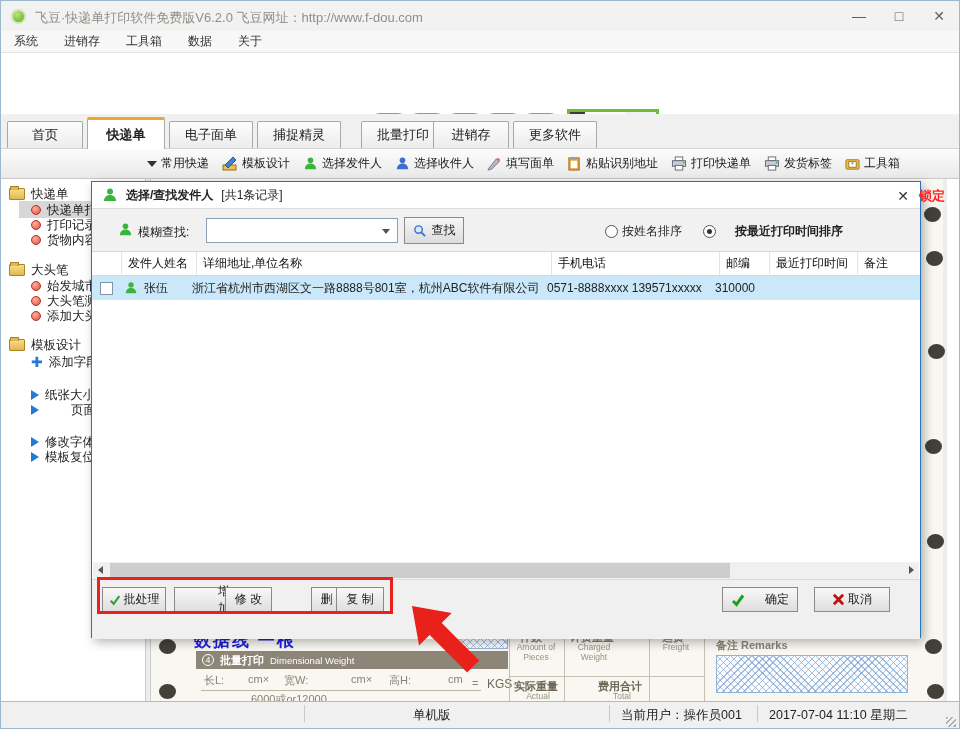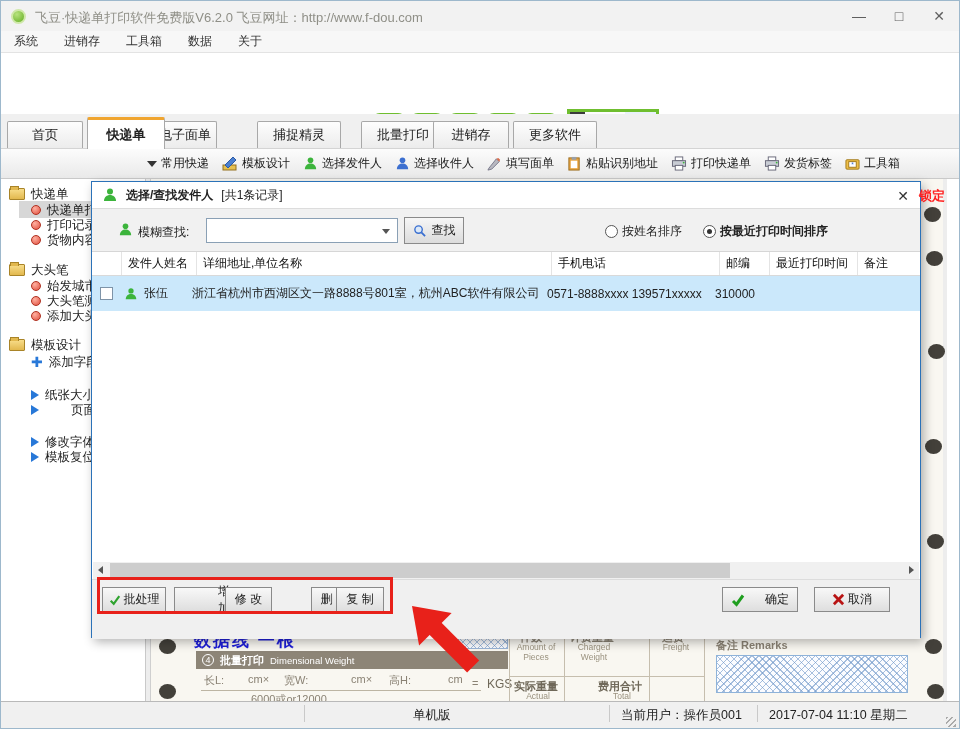--- a/index.html
+++ b/index.html
@@ -89,21 +89,21 @@
     border-top:1px solid #dcdcdc; border-bottom:1px solid #d6d6d6; }
   .combo { position:absolute; left:114px; top:9px; width:192px; height:25px; background:#fff; border:1px solid #8aa0b5; }
   .combo-arrow { position:absolute; right:7px; top:10px; width:0; height:0; border-left:4px solid transparent;
     border-right:4px solid transparent; border-top:5px solid #555; }
   .findbtn { position:absolute; left:312px; top:8px; width:60px; height:27px; background:linear-gradient(#f6f6f6,#dcdcdc);
     border:1px solid #8a8a8a; display:flex; align-items:center; justify-content:center; gap:6px; cursor:pointer; }
   .radio { width:13px; height:13px; border:1px solid #555; border-radius:50%; background:#fff; position:relative; display:inline-block; }
   .radio.on:after { content:""; position:absolute; left:3px; top:3px; width:5px; height:5px; border-radius:50%; background:#333; }
   .grid-head { position:absolute; left:0; top:70px; width:828px; height:24px; background:#fff; border-bottom:1px solid #d9d9d9; display:flex; }
   .th { border-right:1px solid #e4e4e4; display:flex; align-items:center; padding-left:6px; font-size:12px; color:#111; }
-  .grid-row { position:absolute; left:0; top:94px; width:828px; height:35px; background:#cbe8fb; display:flex; align-items:center; }
+  .grid-row { position:absolute; left:0; top:94px; width:828px; height:24px; background:#cbe8fb; display:flex; align-items:center; }
   .cell { padding-left:6px; white-space:nowrap; overflow:hidden; }
   .cbx { width:13px; height:13px; background:#fff; border:1px solid #7e94a8; margin-left:8px; }
   .hscroll { position:absolute; left:1px; top:380px; width:826px; height:17px; background:#f0f0f0; }
   .hthumb { position:absolute; left:17px; top:1px; width:620px; height:15px; background:#cdcdcd; }
   .sarrow { position:absolute; top:4px; width:0; height:0; border-top:4px solid transparent; border-bottom:4px solid transparent; }
   .dlg-footer { position:absolute; left:0; top:397px; width:100%; height:60px; background:#f0f0f0; border-top:1px solid #dcdcdc; }
   .fbtn { position:absolute; top:7px; height:25px; background:linear-gradient(#f8f8f8,#dedede); border:1px solid #8a8a8a;
     display:flex; align-items:center; justify-content:center; gap:3px; font-size:12px; cursor:pointer; }
 
   
@@ -212,21 +212,21 @@
           <i></i>
           <i></i>
         </div>
     </div>
     <div class="cta">查看详情</div>
   </div>
 
   <div class="tabrow">
     <div class="tab" style="left:6px;width:76px;">首页</div>
     <div class="tab active" style="left:86px;width:78px;">快递单</div>
-    <div class="tab" style="left:152px;width:64px;text-align:center;">电子面单</div>
+    <div class="tab" style="left:168px;width:84px;text-align:center;">电子面单</div>
     <div class="tab" style="left:256px;width:84px;">捕捉精灵</div>
     <div class="tab" style="left:360px;width:84px;">批量打印</div>
     <div class="tab" style="left:432px;width:76px;">进销存</div>
     <div class="tab" style="left:512px;width:84px;">更多软件</div>
   </div>
 
   <div class="toolbar">
     <span class="tool">
       <span class="caret"></span>
       <span>常用快递</span>
@@ -439,21 +439,21 @@
         <svg width="13" height="13" viewBox="0 0 14 14">
             <circle cx="6" cy="6" r="4" fill="#dce9f8" stroke="#3a6fd0" stroke-width="1.5"></circle>
             <line x1="9" y1="9" x2="13" y2="13" stroke="#3a6fd0" stroke-width="2"></line>
           </svg>
         <span>查找</span>
       </div>
       <span style="position:absolute;left:513px;top:14px;display:flex;align-items:center;gap:4px;">
         <span class="radio"></span>
         <span>按姓名排序</span>
       </span>
-      <span style="position:absolute;left:611px;top:14px;display:flex;align-items:center;gap:4px;font-weight:600;">
+      <span style="position:absolute;left:611px;top:14px;display:flex;align-items:center;gap:19px;font-weight:600;">
         <span class="radio on"></span>
         <span>按最近打印时间排序</span>
       </span>
     </div>
 
     <div class="grid-head">
       <div class="th" style="width:30px;"></div>
       <div class="th" style="width:75px;">发件人姓名</div>
       <div class="th" style="width:355px;">详细地址,单位名称</div>
       <div class="th" style="width:168px;">手机电话</div>

